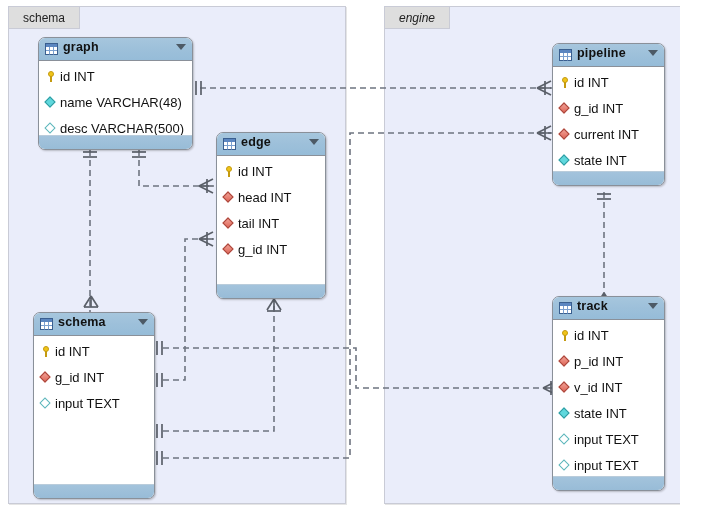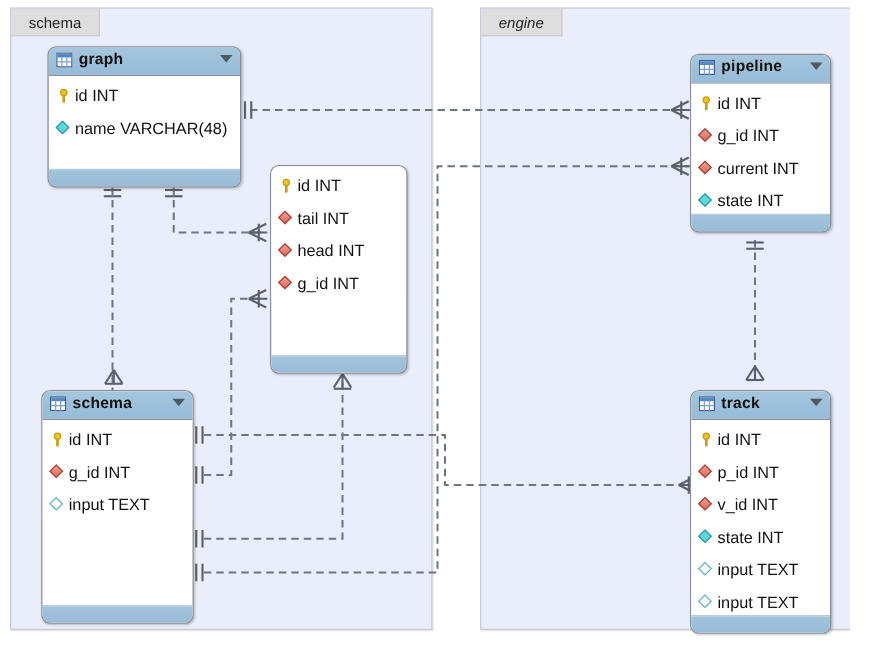--- a/index.html
+++ b/index.html
@@ -264,37 +264,54 @@
     </div>
     <div class="tbl-body">
       <div class="col">
         <span class="glyph key"></span>
         <span class="col-label">id INT</span>
       </div>
       <div class="col">
         <span class="glyph dia cyan"></span>
         <span class="col-label">name VARCHAR(48)</span>
       </div>
+      <div class="col">
+        <span class="glyph dia hollow"></span>
+        <span class="col-label">desc VARCHAR(500)</span>
+      </div>
     </div>
     <div class="tbl-foot"></div>
   </div>
 
   <div class="tbl" style="left:216px; top:132px; width:110px; height:167px;">
+    <div class="tbl-header">
+      <span class="tbl-icon">
+        <svg width="13" height="12" viewBox="0 0 13 12">
+          <rect x="0.5" y="0.5" width="12" height="11" fill="#ffffff" stroke="#3a5f8f"></rect>
+          <rect x="1" y="1" width="11" height="3" fill="#5b86c0"></rect>
+          <line x1="4.5" y1="4" x2="4.5" y2="11.5" stroke="#7ba0cf"></line>
+          <line x1="8.5" y1="4" x2="8.5" y2="11.5" stroke="#7ba0cf"></line>
+          <line x1="1" y1="7.5" x2="12" y2="7.5" stroke="#7ba0cf"></line>
+        </svg>
+      </span>
+      <span class="tbl-title">edge</span>
+      <span class="tbl-caret"></span>
+    </div>
     <div class="tbl-body">
       <div class="col">
         <span class="glyph key"></span>
         <span class="col-label">id INT</span>
       </div>
       <div class="col">
         <span class="glyph dia red"></span>
+        <span class="col-label">head INT</span>
+      </div>
+      <div class="col">
+        <span class="glyph dia red"></span>
         <span class="col-label">tail INT</span>
-      </div>
-      <div class="col">
-        <span class="glyph dia red"></span>
-        <span class="col-label">head INT</span>
       </div>
       <div class="col">
         <span class="glyph dia red"></span>
         <span class="col-label">g_id INT</span>
       </div>
     </div>
     <div class="tbl-foot"></div>
   </div>
 
   <div class="tbl" style="left:33px; top:312px; width:122px; height:187px;">
@@ -356,21 +373,21 @@
         <span class="col-label">current INT</span>
       </div>
       <div class="col">
         <span class="glyph dia cyan"></span>
         <span class="col-label">state INT</span>
       </div>
     </div>
     <div class="tbl-foot"></div>
   </div>
 
-  <div class="tbl" style="left:552px; top:312px; width:113px; height:195px;">
+  <div class="tbl" style="left:552px; top:296px; width:113px; height:195px;">
     <div class="tbl-header">
       <span class="tbl-icon">
         <svg width="13" height="12" viewBox="0 0 13 12">
           <rect x="0.5" y="0.5" width="12" height="11" fill="#ffffff" stroke="#3a5f8f"></rect>
           <rect x="1" y="1" width="11" height="3" fill="#5b86c0"></rect>
           <line x1="4.5" y1="4" x2="4.5" y2="11.5" stroke="#7ba0cf"></line>
           <line x1="8.5" y1="4" x2="8.5" y2="11.5" stroke="#7ba0cf"></line>
           <line x1="1" y1="7.5" x2="12" y2="7.5" stroke="#7ba0cf"></line>
         </svg>
       </span>

